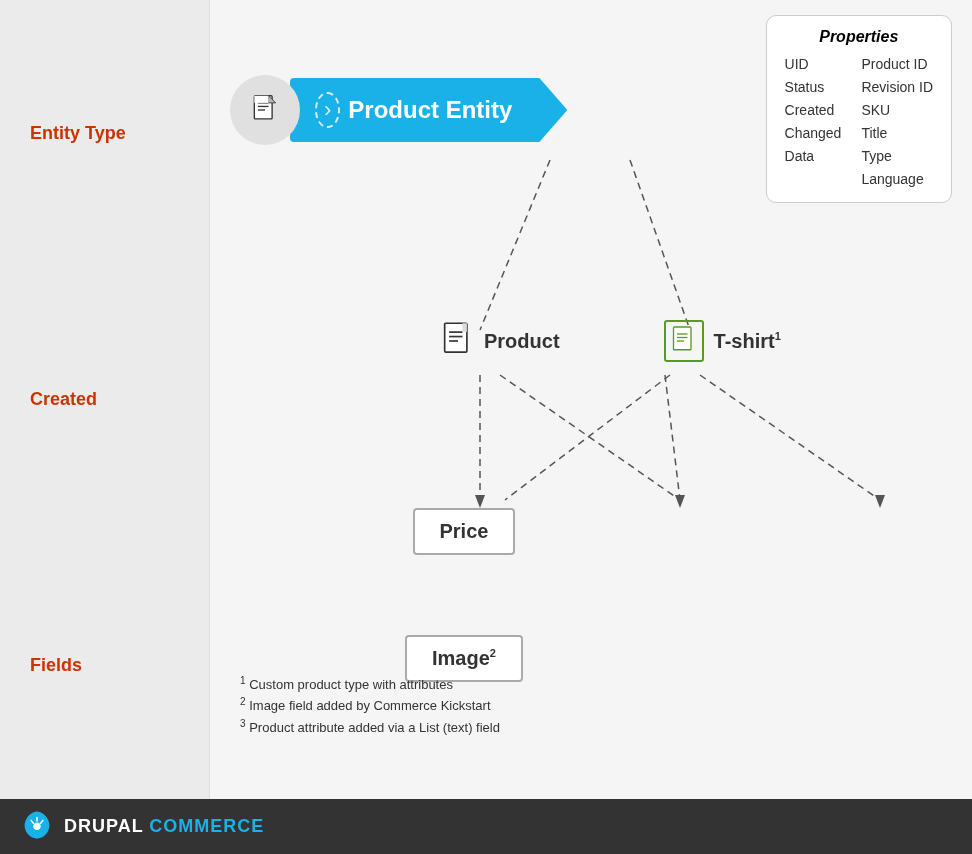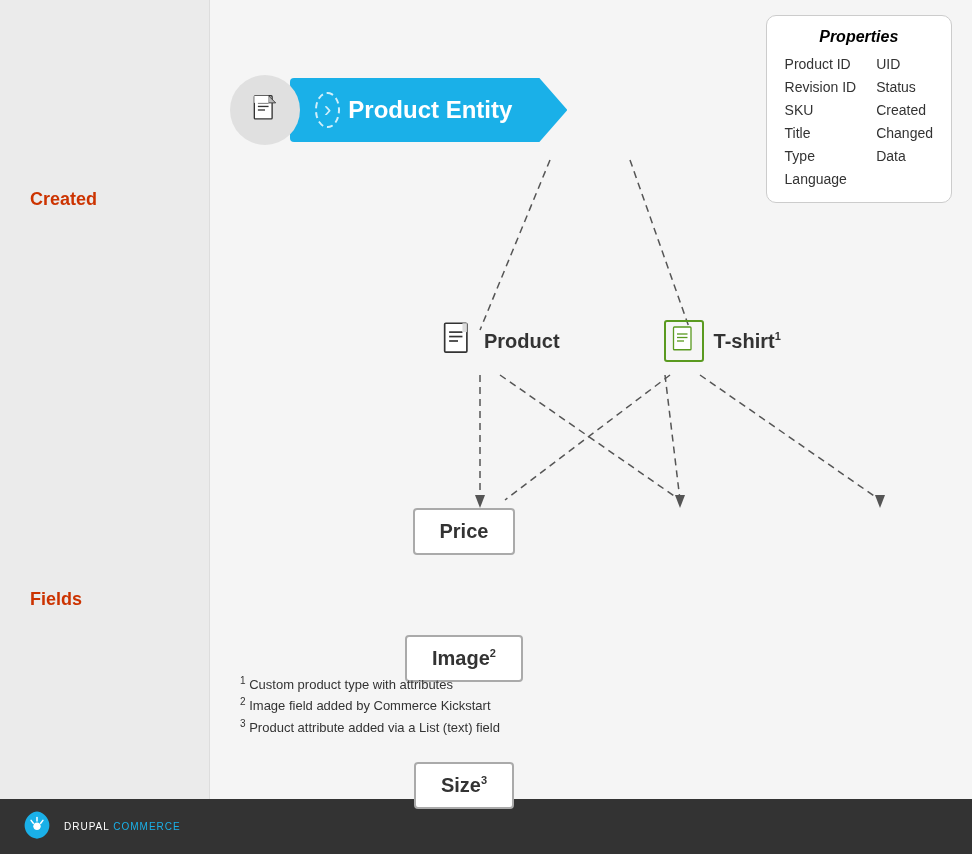--- a/index.html
+++ b/index.html
@@ -161,64 +161,67 @@
       height: 55px;
       background: #333;
       display: flex;
       align-items: center;
       padding: 0 20px;
       gap: 10px;
       flex-shrink: 0;
     }
 
     .brand-name {
-      font-size: 10px;
-      font-weight: normal;
+      font-size: 18px;
+      font-weight: bold;
       color: white;
       letter-spacing: 1px;
       text-transform: uppercase;
     }
 
     .brand-name-commerce {
       color: #1ab0e8;
     }
   </style>
 </head>
 <body>
 
 <div class="main-content">
 
   <div class="sidebar">
     <div class="sidebar-row">
+      <span class="sidebar-label">Entity Type</span>
+    </div>
+    <div class="sidebar-row">
       <span class="sidebar-label">Created</span>
     </div>
     <div class="sidebar-row">
       <span class="sidebar-label">Fields</span>
     </div>
   </div>
 
   <div class="diagram-area">
 
     <div class="properties-box">
       <div class="properties-title">Properties</div>
       <div class="properties-columns">
+        <div class="properties-col">
+          <span>UID</span>
+          <span>Status</span>
+          <span>Created</span>
+          <span>Changed</span>
+          <span>Data</span>
+        </div>
         <div class="properties-col">
           <span>Product ID</span>
           <span>Revision ID</span>
           <span>SKU</span>
           <span>Title</span>
           <span>Type</span>
           <span>Language</span>
-        </div>
-        <div class="properties-col">
-          <span>UID</span>
-          <span>Status</span>
-          <span>Created</span>
-          <span>Changed</span>
-          <span>Data</span>
         </div>
       </div>
     </div>
 
     <svg class="lines-svg">
 
       <line x1="340" y1="160" x2="270" y2="330" stroke="#555" stroke-width="1.5" stroke-dasharray="7,5"></line>
 
       <line x1="420" y1="160" x2="480" y2="330" stroke="#555" stroke-width="1.5" stroke-dasharray="7,5"></line>
 
@@ -297,25 +300,20 @@
       <div class="field-box">
         <span class="field-label">Price</span>
       </div>
 
       <div class="field-box">
         <span class="field-label">
           <span>Image</span><sup style="font-size:11px;">2</sup>
         </span>
       </div>
 
-      <div class="field-box">
-        <span class="field-label">
-          <span>Size</span><sup style="font-size:11px;">3</sup>
-        </span>
-      </div>
 
     </div>
 
     <div class="footnotes">
       <div class="footnote-line">
         <sup>1</sup>
         <span>Custom product type with attributes</span>
       </div>
       <div class="footnote-line">
         <sup>2</sup>

